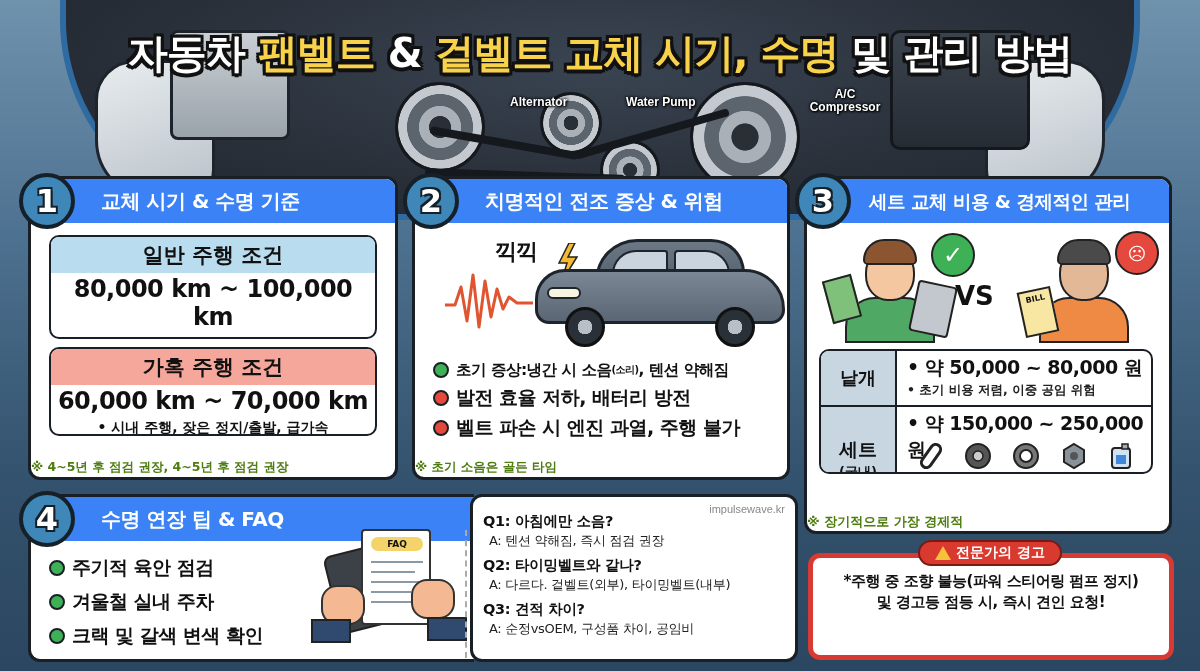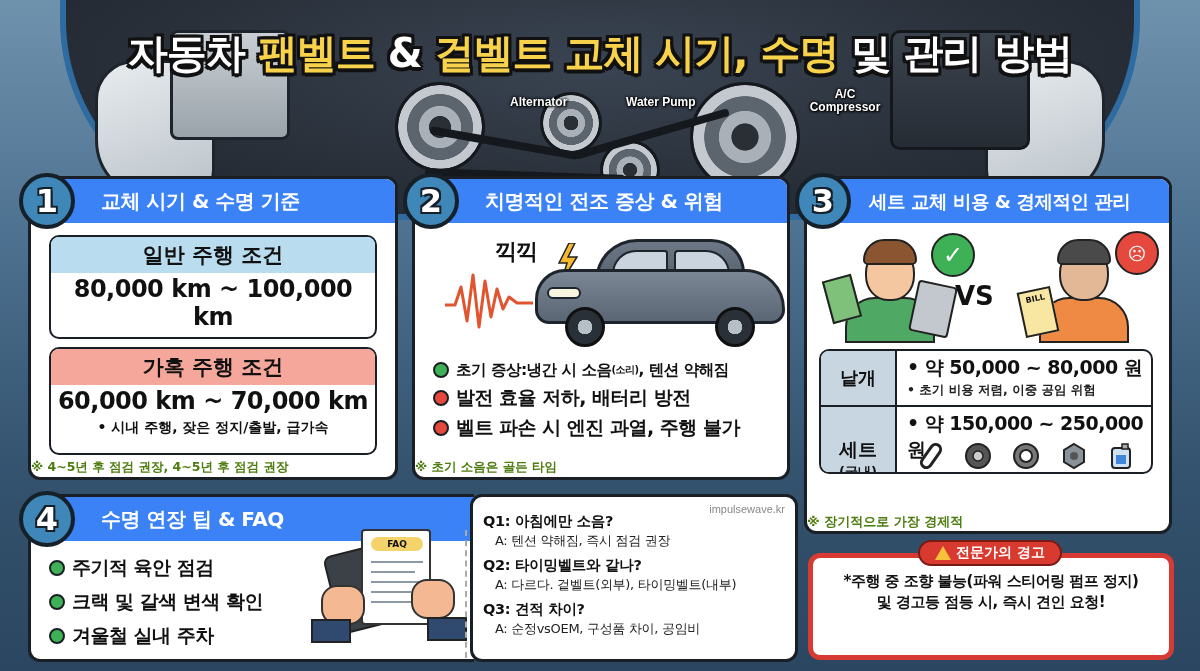--- a/index.html
+++ b/index.html
@@ -154,21 +154,21 @@
   .faq-tag { position: absolute; left: 8px; top: 6px; width: 52px; height: 14px; background: #f4d36b; border-radius: 7px; font-size: 9px; font-weight: bold; text-align: center; line-height: 14px; }
   .faq-line { position: absolute; left: 8px; height: 2px; background: #8b98a6; }
   .hand { position: absolute; width: 44px; height: 40px; background: #f4b892; border: 2px solid #333; border-radius: 16px; }
   .sleeve { position: absolute; width: 40px; height: 24px; background: #2f4a6e; border: 2px solid #222; }
 
   .faq-box {
     position: absolute; left: 470px; top: 494px; width: 328px; height: 168px;
     background: #fff; border: 3px solid #1a1f26; border-radius: 12px;
   }
   .faq-q { font-weight: bold; font-size: 14.5px; color: #111; letter-spacing: -0.3px; }
-  .faq-a { font-size: 13px; color: #222; margin-left: 12px; letter-spacing: -0.3px; }
+  .faq-a { font-size: 13px; color: #222; margin-left: 6px; letter-spacing: -0.3px; }
   .watermark { position: absolute; right: 10px; top: 6px; font-size: 11px; color: #888; font-family: "Liberation Sans", sans-serif; }
   .dashed-sep { position: absolute; left: 465px; top: 530px; height: 128px; border-left: 2px dashed #aaa; }
 
   
   .warn-box {
     position: absolute; left: 808px; top: 553px; width: 366px; height: 107px;
     background: #fff; border: 5px solid #d63a32; border-radius: 12px;
     box-shadow: 0 0 0 2px #fff inset;
   }
   .warn-tag {
@@ -215,21 +215,21 @@
 <section class="panel" style="left:28px;top:176px;width:370px;height:304px;">
   <div class="num-badge">1</div>
   <div class="panel-head">교체 시기 &amp; 수명 기준</div>
 
   <div class="cond-box" style="top:56px;height:104px;">
     <div class="cond-head" style="background:#b9dcef;">일반 주행 조건</div>
     <div class="cond-range">80,000 km ~ 100,000 km</div>
     <div class="cond-sub">• 고속도로, 정속 주행</div>
   </div>
 
-  <div class="cond-box" style="top:168px;height:108px;">
+  <div class="cond-box" style="top:168px;height:89px;">
     <div class="cond-head" style="background:#f6a79c;">가혹 주행 조건</div>
     <div class="cond-range">60,000 km ~ 70,000 km</div>
     <div class="cond-sub">• 시내 주행, 잦은 정지/출발, 급가속</div>
   </div>
 
   <div class="footnote" style="top:280px;">※ 4~5년 후 점검 권장, 4~5년 후 점검 권장</div>
 </section>
 
 <section class="panel" style="left:412px;top:176px;width:378px;height:304px;">
   <div class="num-badge">2</div>
@@ -363,25 +363,25 @@
   <div class="num-badge">4</div>
   <div class="panel-head" style="border-radius:9px 0 0 0;">수명 연장 팁 &amp; FAQ</div>
 
   <div class="bullet-list" style="top:54px;">
     <div class="bullet" style="font-size:19px;height:34px;">
       <span class="dot green"></span>
       <span>주기적 육안 점검</span>
     </div>
     <div class="bullet" style="font-size:19px;height:34px;">
       <span class="dot green"></span>
-      <span>크랙 및 갈색 변색 확인</span>
+      <span>겨울철 실내 주차</span>
     </div>
     <div class="bullet" style="font-size:19px;height:34px;">
       <span class="dot green"></span>
-      <span>겨울철 실내 주차</span>
+      <span>크랙 및 갈색 변색 확인</span>
     </div>
   </div>
 
   <div class="faq-illus">
     <div style="position:absolute;left:20px;top:20px;width:60px;height:80px;background:#3c4148;border:2px solid #222;border-radius:8px;transform:rotate(-14deg);"></div>
     <div class="faq-sheet">
       <div class="faq-tag">FAQ</div>
       <div class="faq-line" style="top:30px;width:52px;"></div>
       <div class="faq-line" style="top:40px;width:44px;"></div>
       <div class="faq-line" style="top:50px;width:48px;"></div>

